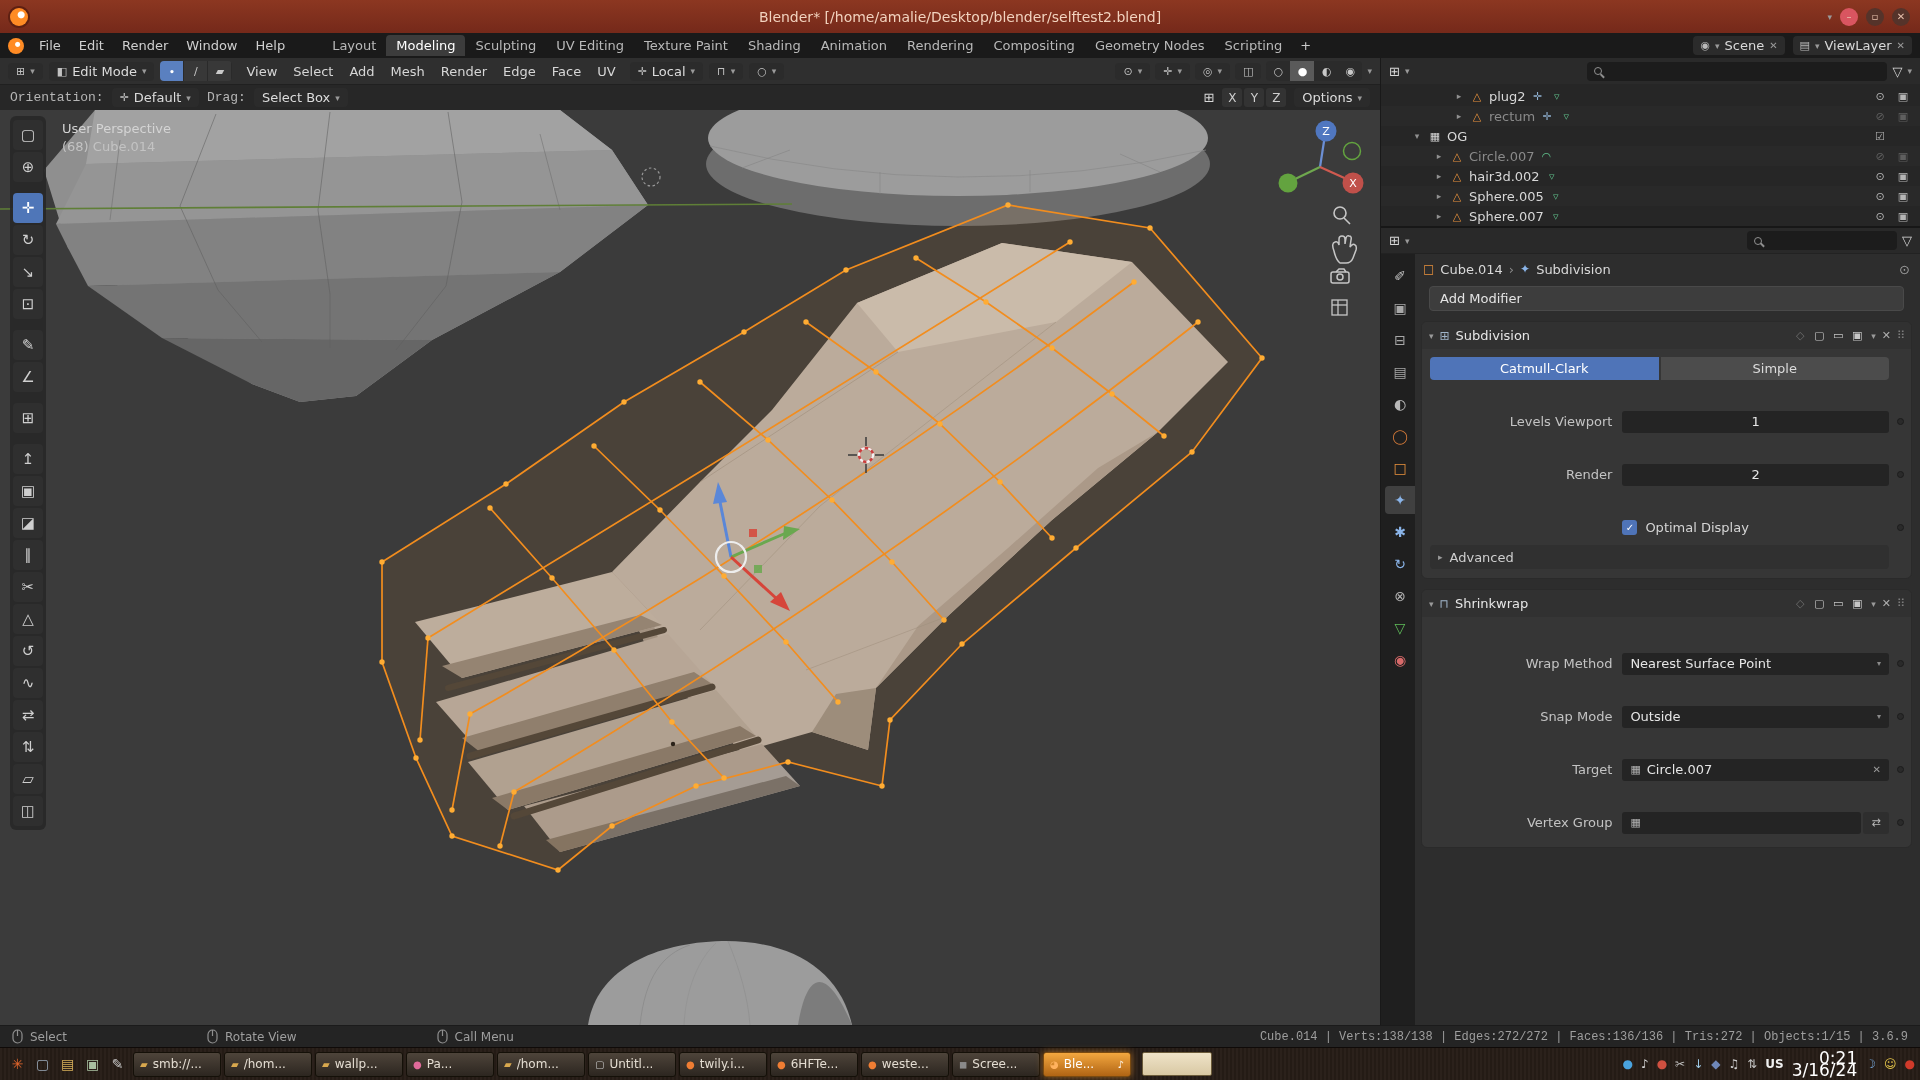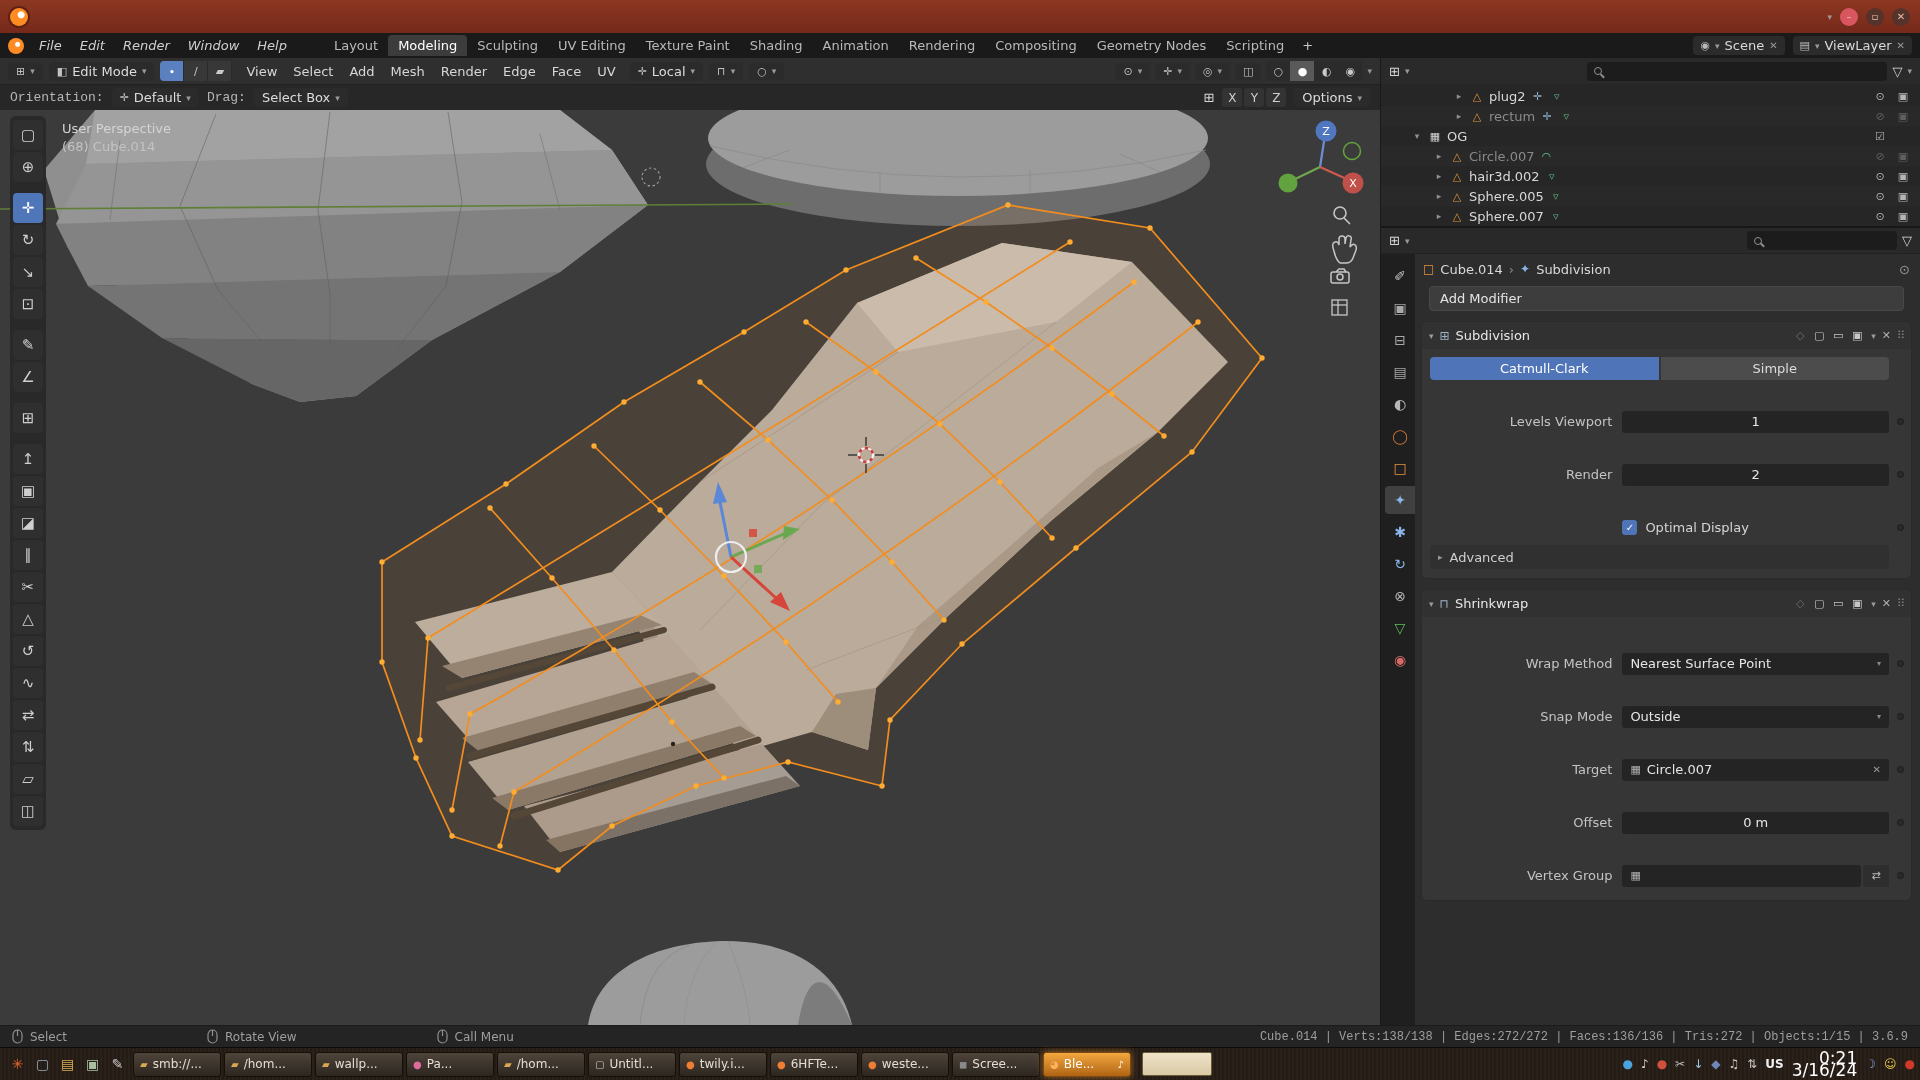--- a/index.html
+++ b/index.html
@@ -24,21 +24,21 @@
   .wc { width:18px; height:18px; border-radius:50%; background:#55332a; display:flex; align-items:center; justify-content:center;
         font-size:10px; color:#e8c2ae; }
   .wc.wc-badge { background:#d95560; }
 
   
   .topbar { position:absolute; top:33px; left:0; right:0; height:25px; background:#1a1a1a;
     display:flex; align-items:center; padding:0 8px; }
   .tb-blender { width:16px; height:16px; border-radius:50%;
     background: radial-gradient(circle at 60% 40%, #fff 0 2px, #ff8b24 3px 100%); margin-right:6px; }
   .menus, .ws-wrap { display:flex; align-items:center; }
-  .menu { padding:2px 9px; color:#cfcfcf; border-radius:3px;font-style:italic; }
+  .menu { padding:2px 9px; color:#cfcfcf; border-radius:3px; }
   .ws-wrap { margin-left:14px; }
   .ws { padding:3px 10px; color:#b9b9b9; border-radius:4px 4px 0 0; white-space:nowrap; }
   .ws.active { background:#3c3c3c; color:#ffffff; }
   .plusws { color:#c9c9c9; padding:3px 8px; }
   .tb-chips { margin-left:auto; display:flex; gap:8px; }
   .chip { display:flex; align-items:center; gap:5px; background:#2b2b2b; border-radius:4px; padding:2px 7px; color:#d9d9d9; }
   .ch-ic { font-size:11px; color:#b9b9b9; }
   .ch-x { font-size:10px; color:#9a9a9a; }
 
   
@@ -167,20 +167,21 @@
   .kb { color:#f0f0f0; font-weight:bold; font-size:12px; }
   .clock { text-align:right; color:#ffffff; font-size:17px; line-height:12px; white-space:nowrap; }
 </style>
 </head>
 <body>
 
 <div id="app">
 
   <div class="titlebar">
     <span class="blogo"></span>
+    <div class="tb-title">Blender* [/home/amalie/Desktop/blender/selftest2.blend]</div>
     <div class="tb-controls">
       <span class="cr">▾</span>
       <span class="wc wc-badge">–</span>
       <span class="wc">▫</span>
       <span class="wc">✕</span>
     </div>
   </div>
 
   <div class="topbar">
     <span class="tb-blender"></span>
@@ -769,27 +770,20 @@
                   <span class="pfield left">
                     <span class="f-ic">▦</span>
                     <span>Circle.007</span>
                     <span class="f-x">✕</span>
                   </span>
                   <span class="dec">
                       <i></i>
                     </span>
                 </div>
                 <div class="prow">
-                  <span class="plabel">Offset</span>
-                  <span class="pfield">0 m</span>
-                  <span class="dec">
-                      <i></i>
-                    </span>
-                </div>
-                <div class="prow">
                   <span class="plabel">Vertex Group</span>
                   <span class="pfield left">
                     <span class="f-ic">▦</span>
                   </span>
                   <span class="swapbtn">⇄</span>
                   <span class="dec">
                       <i></i>
                     </span>
                 </div>
               </div>

